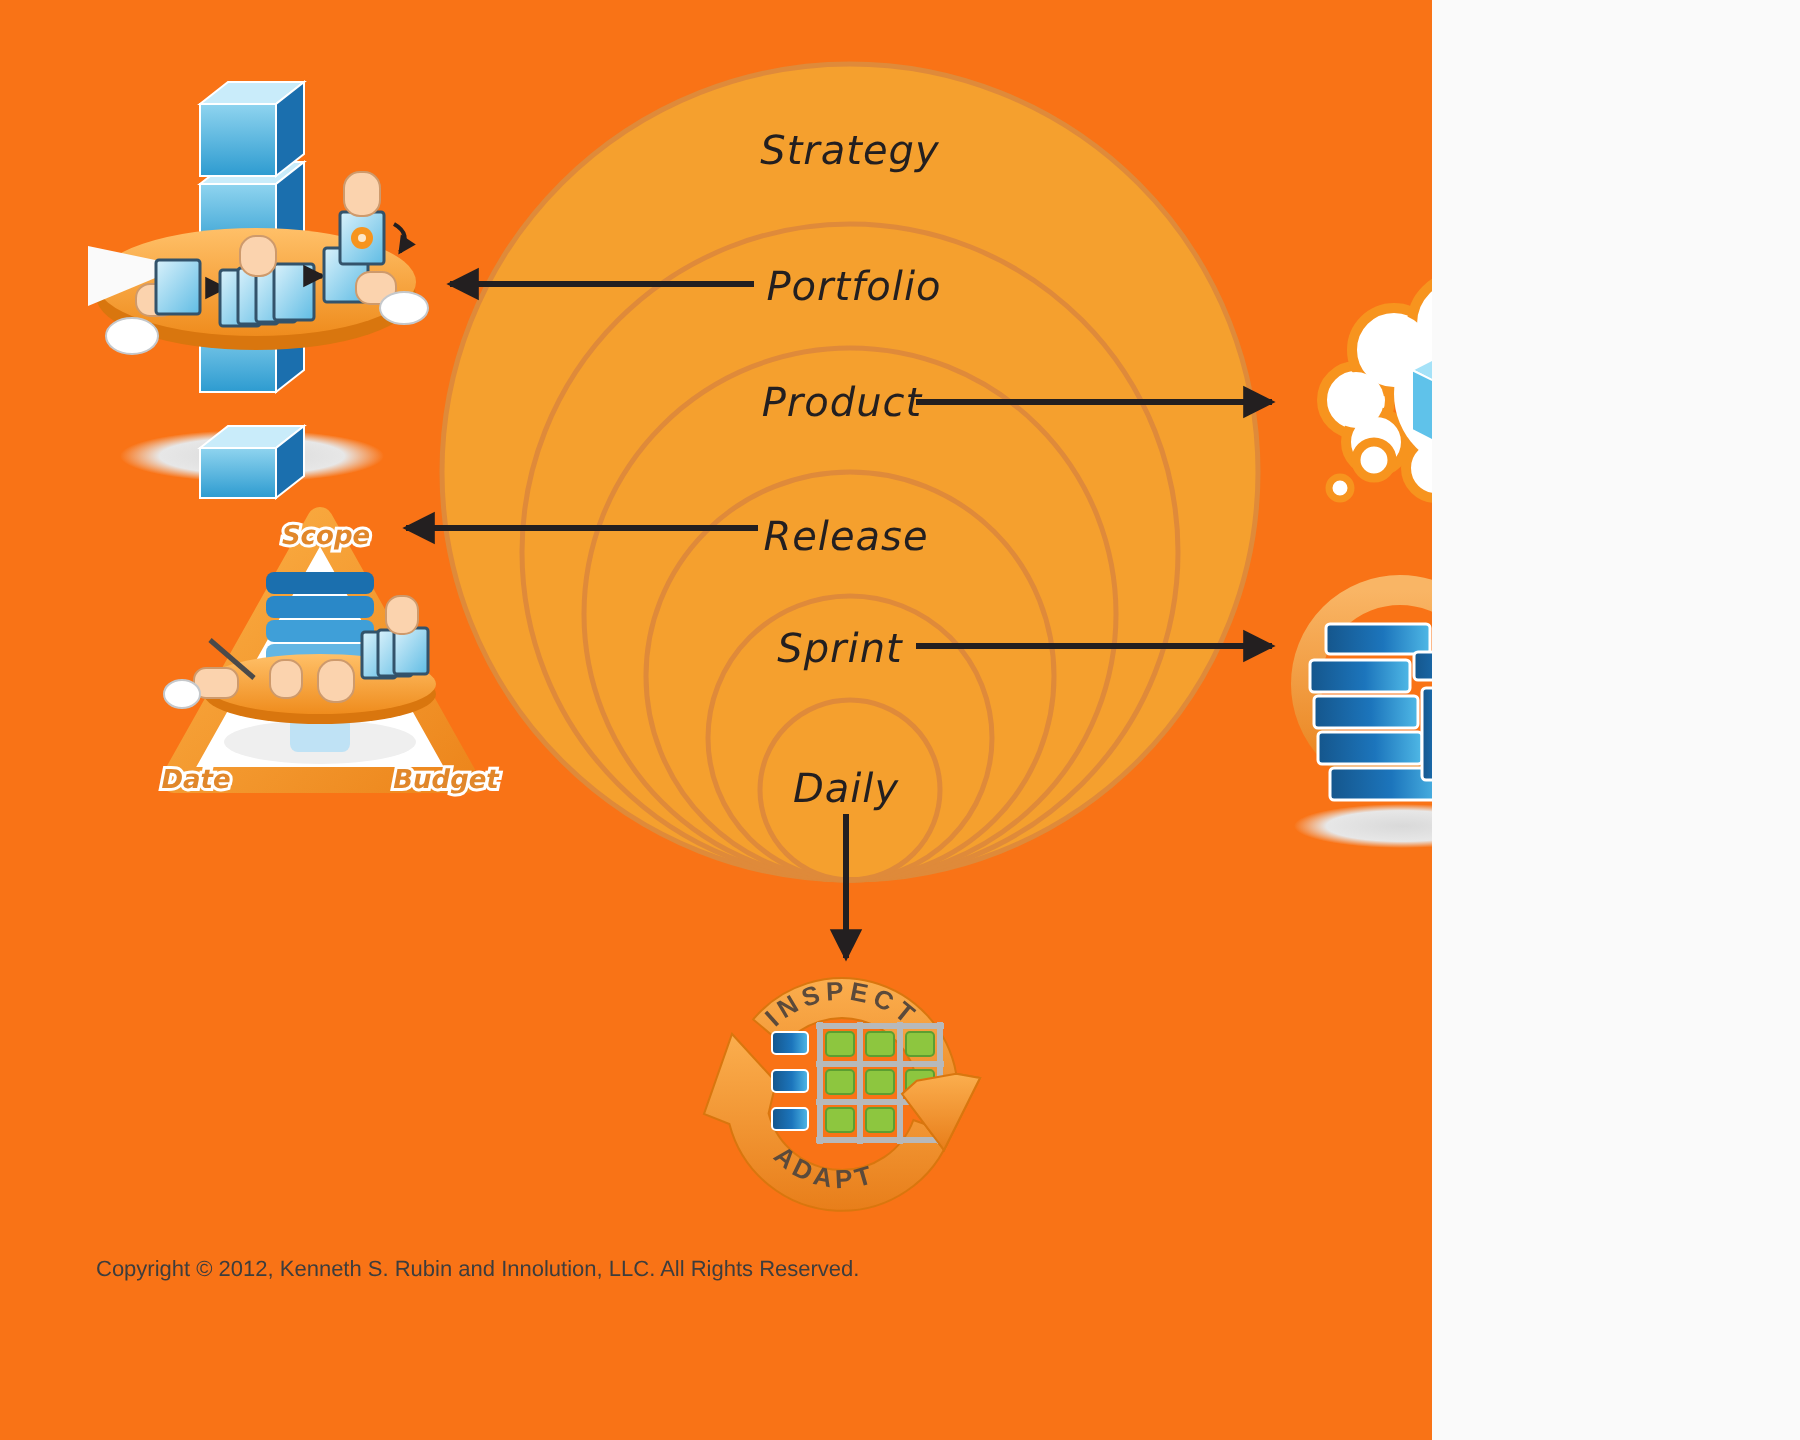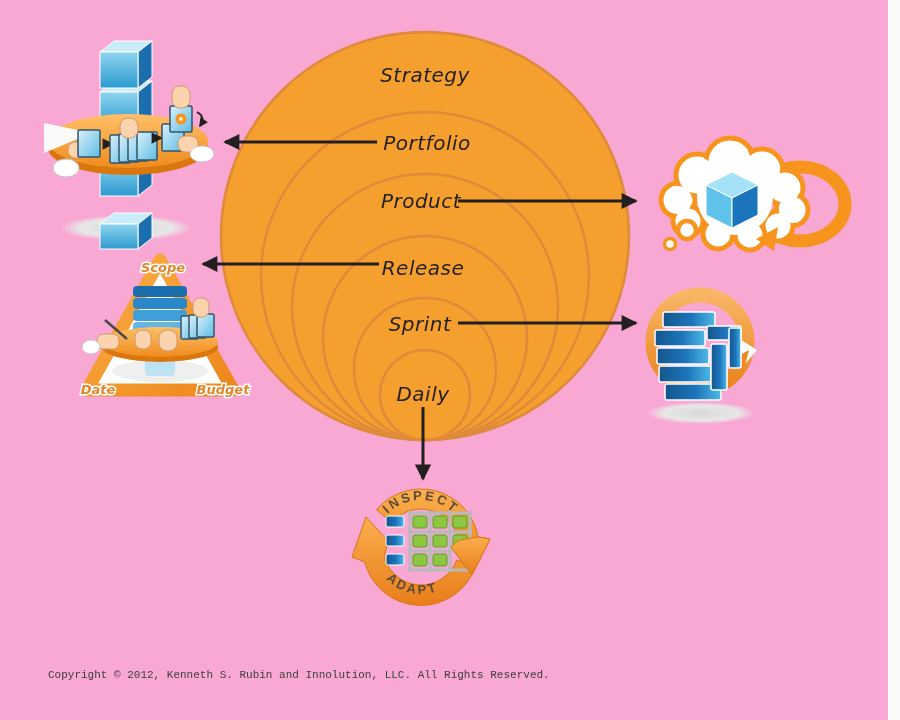--- a/index.html
+++ b/index.html
@@ -1,27 +1,27 @@
 <!DOCTYPE html>
 <html><head>
 <meta charset="utf-8">
 <style>
   html,body{margin:0;padding:0;background:#fafafa;}
-  #stage{position:relative;width:888px;height:720px;background:#f9a8d4;overflow:hidden;
+  #stage{position:relative;width:716px;height:720px;background:#f97316;overflow:hidden;
          font-family:"Liberation Sans",sans-serif;}
   svg{position:absolute;left:0;top:0;}
   .hand{font-family:"DejaVu Sans",sans-serif;font-style:italic;fill:#231F20;}
   .lvl{font-size:20px;letter-spacing:0.5px;}
   .triLabel{font-family:"DejaVu Sans",sans-serif;font-style:italic;font-weight:bold;
             font-size:13px;fill:#E1872A;stroke:#ffffff;stroke-width:3px;paint-order:stroke;}
   .cyc{font-family:"Liberation Sans",sans-serif;font-weight:bold;font-size:13px;
        fill:#5B4A3B;letter-spacing:2.5px;}
   .arrow{stroke:#231F20;stroke-width:3;fill:none;}
   #copyright{position:absolute;left:48px;top:629px;font-size:11px;color:#3D3D3D;
-             font-family:Liberation Mono, monospace;margin-top:40px;}
+             font-family:Liberation Sans, sans-serif;}
 </style>
 </head>
 <body>
 
 <div id="stage">
 <svg width="900" height="720" viewBox="0 0 900 720">
   <defs>
     <marker id="mArr" viewBox="0 0 10 10" refX="8.5" refY="5" markerWidth="6" markerHeight="6" orient="auto-start-reverse">
       <path d="M0.5,0.5 L9.5,5 L0.5,9.5 Z" fill="#231F20"></path>
     </marker>

